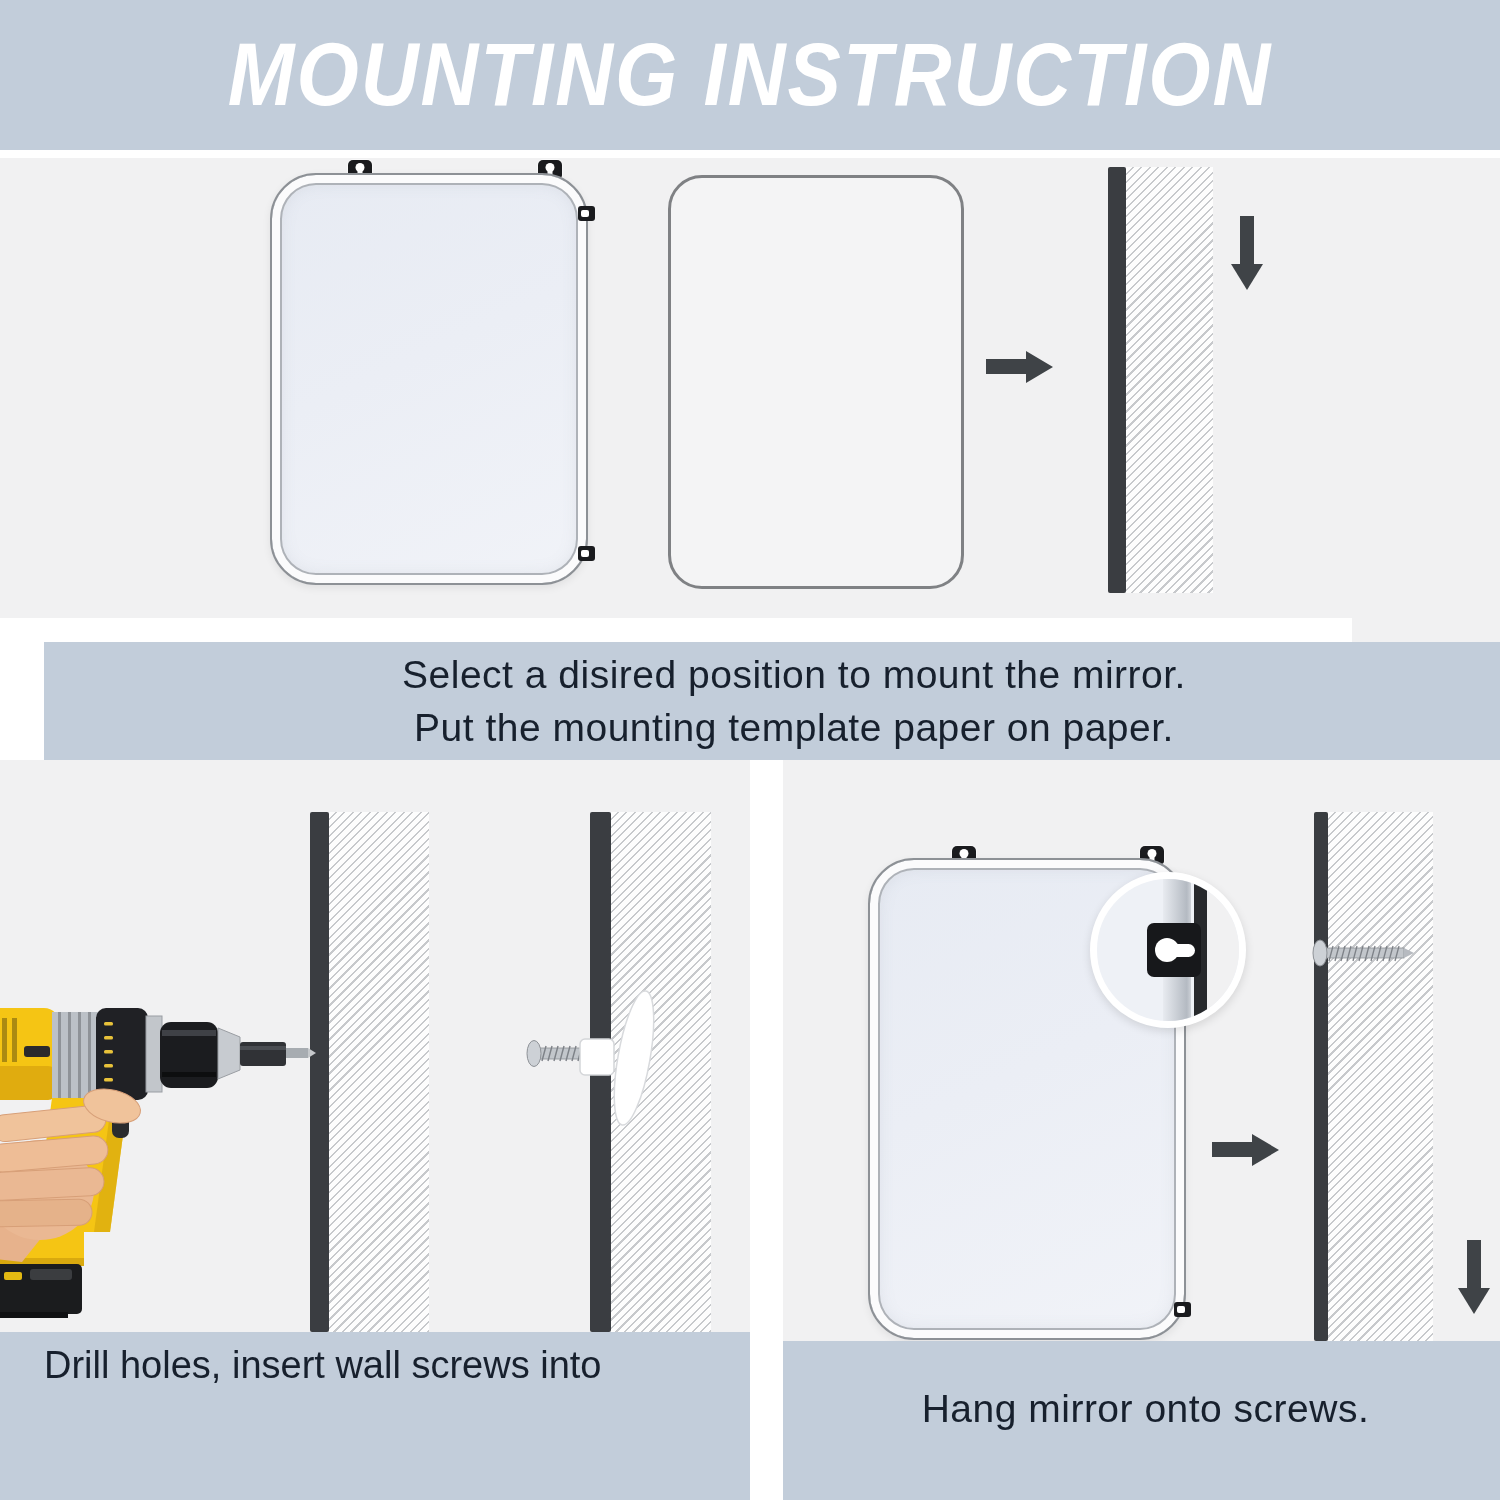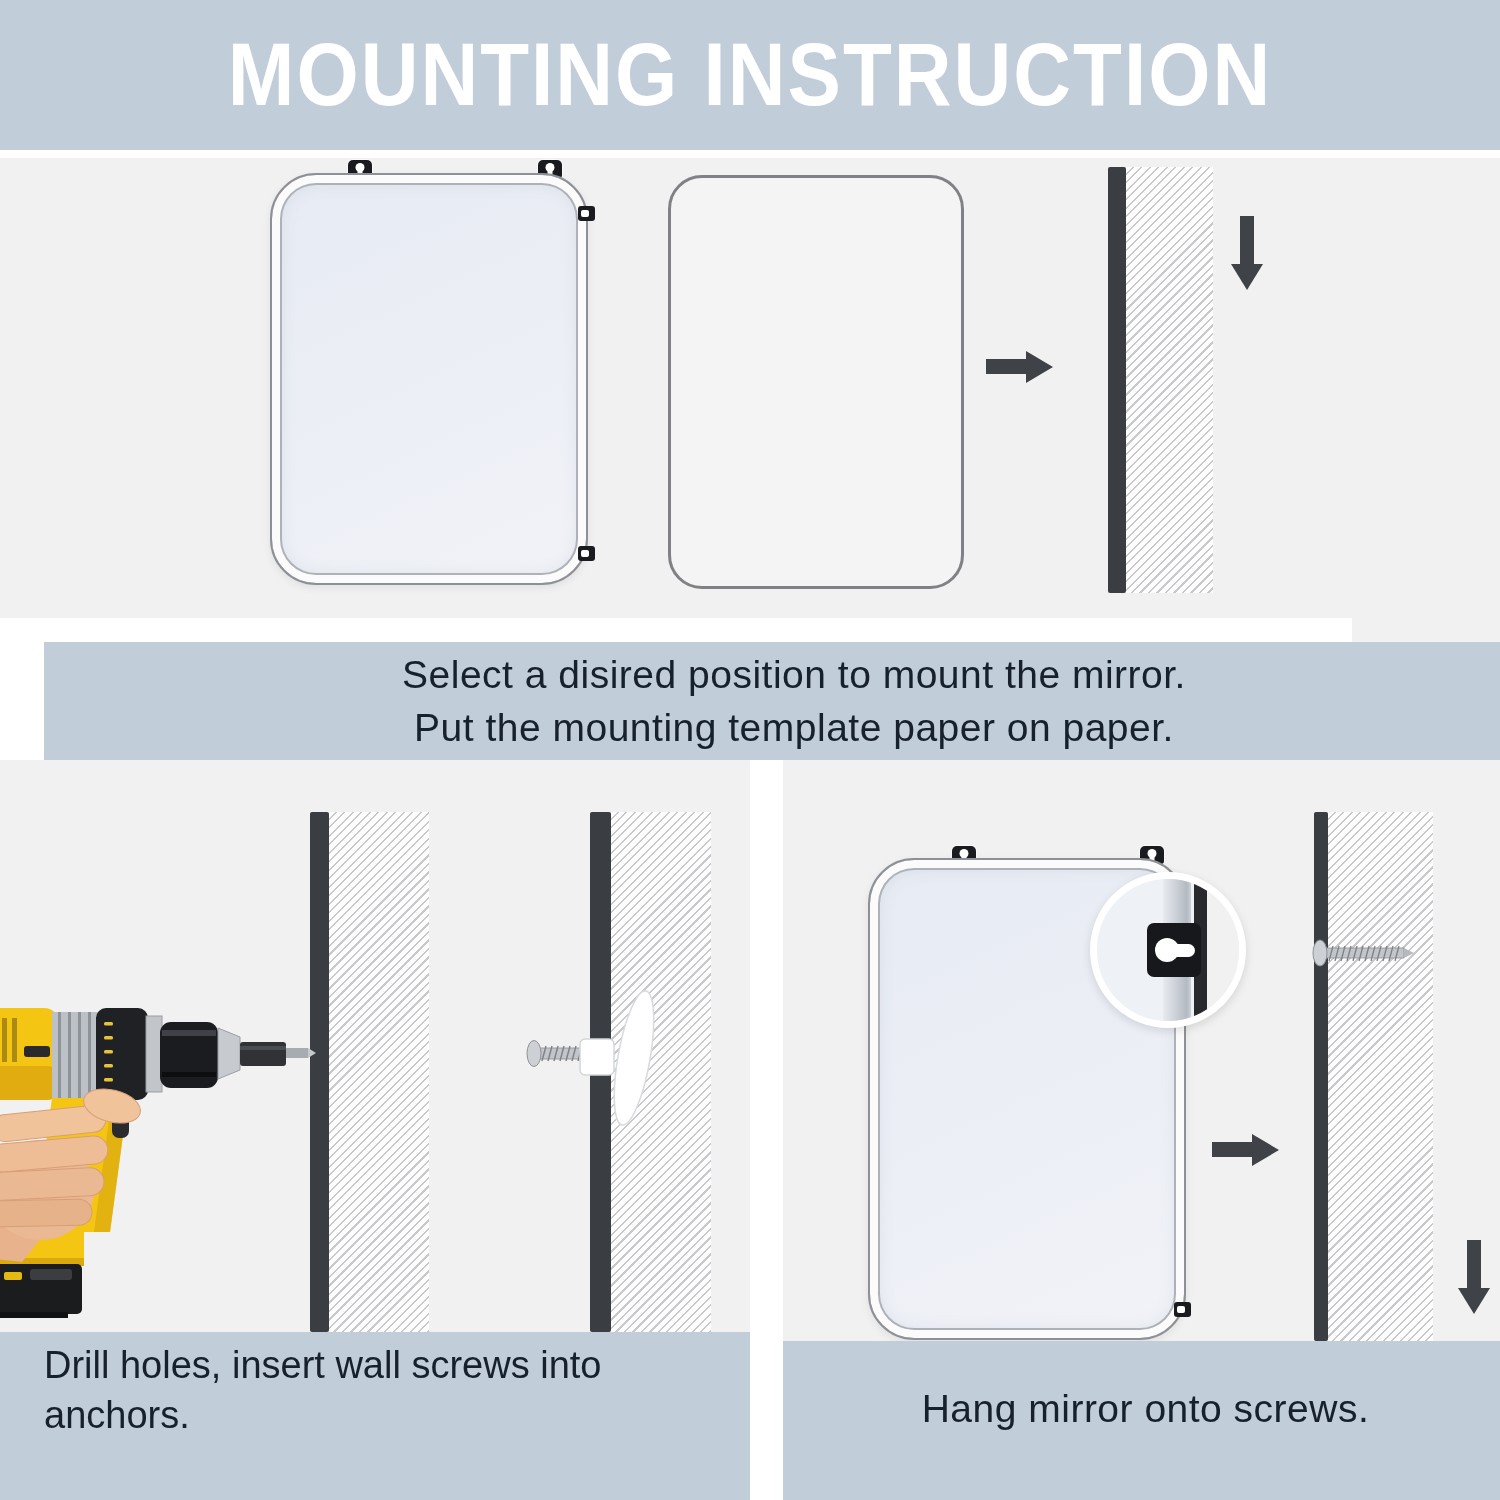--- a/index.html
+++ b/index.html
@@ -3,21 +3,21 @@
 <meta charset="utf-8">
 <style>
   html,body{margin:0;padding:0;background:#fff;}
   .canvas{
     position:relative;width:1500px;height:1500px;overflow:hidden;
     background:#ffffff;font-family:"Liberation Sans", sans-serif;
   }
   
   .header-band{
     position:absolute;left:0;top:0;width:1500px;height:150px;
-    background:#c2cdda;display:flex;align-items:center;justify-content:center;
+    background:#c2cdda;display:flex;align-items:center;justify-content:center;font-style:italic;
   }
   .header-band h1{
     margin:0;font-size:80px;font-weight:bold;color:#ffffff;
     letter-spacing:2px;transform:scale(1,1.12);white-space:nowrap;
   }
   .caption-band{position:absolute;background:#c2cdda;color:#17202d;}
   .band-middle{
     left:0;top:642px;width:1500px;height:118px;
     display:flex;flex-direction:column;align-items:center;justify-content:center;margin-left:44px;
   }
@@ -224,21 +224,20 @@
       <ellipse cx="534" cy="293.5" rx="7" ry="13" fill="#cdd1d6" stroke="#8d9196" stroke-width="1"></ellipse>
     </g>
     <g>
       <ellipse cx="634" cy="298" rx="16" ry="68" fill="#ffffff" stroke="#d8dadd" stroke-width="1.5" transform="rotate(10 634 298)"></ellipse>
       <rect x="580" y="279" width="34" height="36" rx="5" fill="#ffffff" stroke="#d4d6d9" stroke-width="1.5"></rect>
     </g>
   </svg>
 
   <div class="caption-band band-left">
     <span class="cap-line">Drill holes, insert wall screws into</span>
-    <span class="cap-line">anchors.</span>
   </div>
 
   <div class="panel panel-bottom-right"></div>
 
   <span class="tab" style="left:952px;top:846px;"></span>
   <span class="tab" style="left:1140px;top:846px;"></span>
   <div class="mirror mirror-2"></div>
   <span class="clip" style="left:1174px;top:1302px;"></span>
 
   <div class="magnifier">

